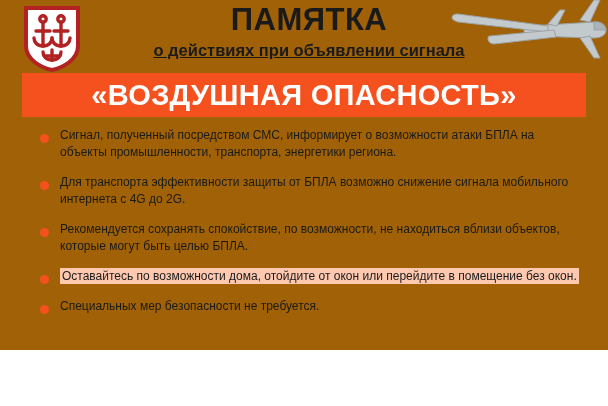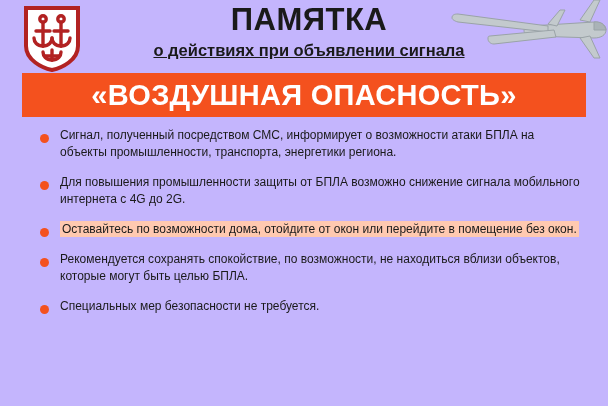--- a/index.html
+++ b/index.html
@@ -10,22 +10,22 @@
     width: 608px;
     height: 406px;
     overflow: hidden;
     background: #ffffff;
     font-family: "Liberation Sans", sans-serif;
     color: #1a1a1a;
   }
   .poster {
     position: relative;
     width: 608px;
-    height: 406px;
-    background: #c4b5fd;
+    height: 350px;
+    background: #a16207;
     overflow: hidden;
   }
 
   
   .emblem {
     position: absolute;
     left: 24px;
     top: 6px;
     width: 56px;
     height: 66px;
@@ -178,32 +178,32 @@
 
   <div class="list">
 
     <div class="item">
       <span class="bullet"></span>
       <div class="item-text">Сигнал, полученный посредством СМС, информирует о возможности атаки БПЛА на объекты промышленности, транспорта, энергетики региона.</div>
     </div>
 
     <div class="item">
       <span class="bullet"></span>
-      <div class="item-text">Для повышения промышленности защиты от БПЛА возможно снижение сигнала мобильного интернета с 4G до 2G.</div>
+      <div class="item-text">Для транспорта эффективности защиты от БПЛА возможно снижение сигнала мобильного интернета с 4G до 2G.</div>
+    </div>
+
+    <div class="item">
+      <span class="bullet"></span>
+      <div class="item-text">Рекомендуется сохранять спокойствие, по возможности, не находиться вблизи объектов, которые могут быть целью БПЛА.</div>
     </div>
 
     <div class="item highlight">
       <span class="bullet"></span>
       <div class="item-text"><span class="hl">Оставайтесь по возможности дома, отойдите от окон или перейдите в помещение без окон.</span></div>
     </div>
 
     <div class="item">
       <span class="bullet"></span>
-      <div class="item-text">Рекомендуется сохранять спокойствие, по возможности, не находиться вблизи объектов, которые могут быть целью БПЛА.</div>
-    </div>
-
-    <div class="item">
-      <span class="bullet"></span>
       <div class="item-text">Специальных мер безопасности не требуется.</div>
     </div>
 
   </div>
 </div>
 
 </body></html>

